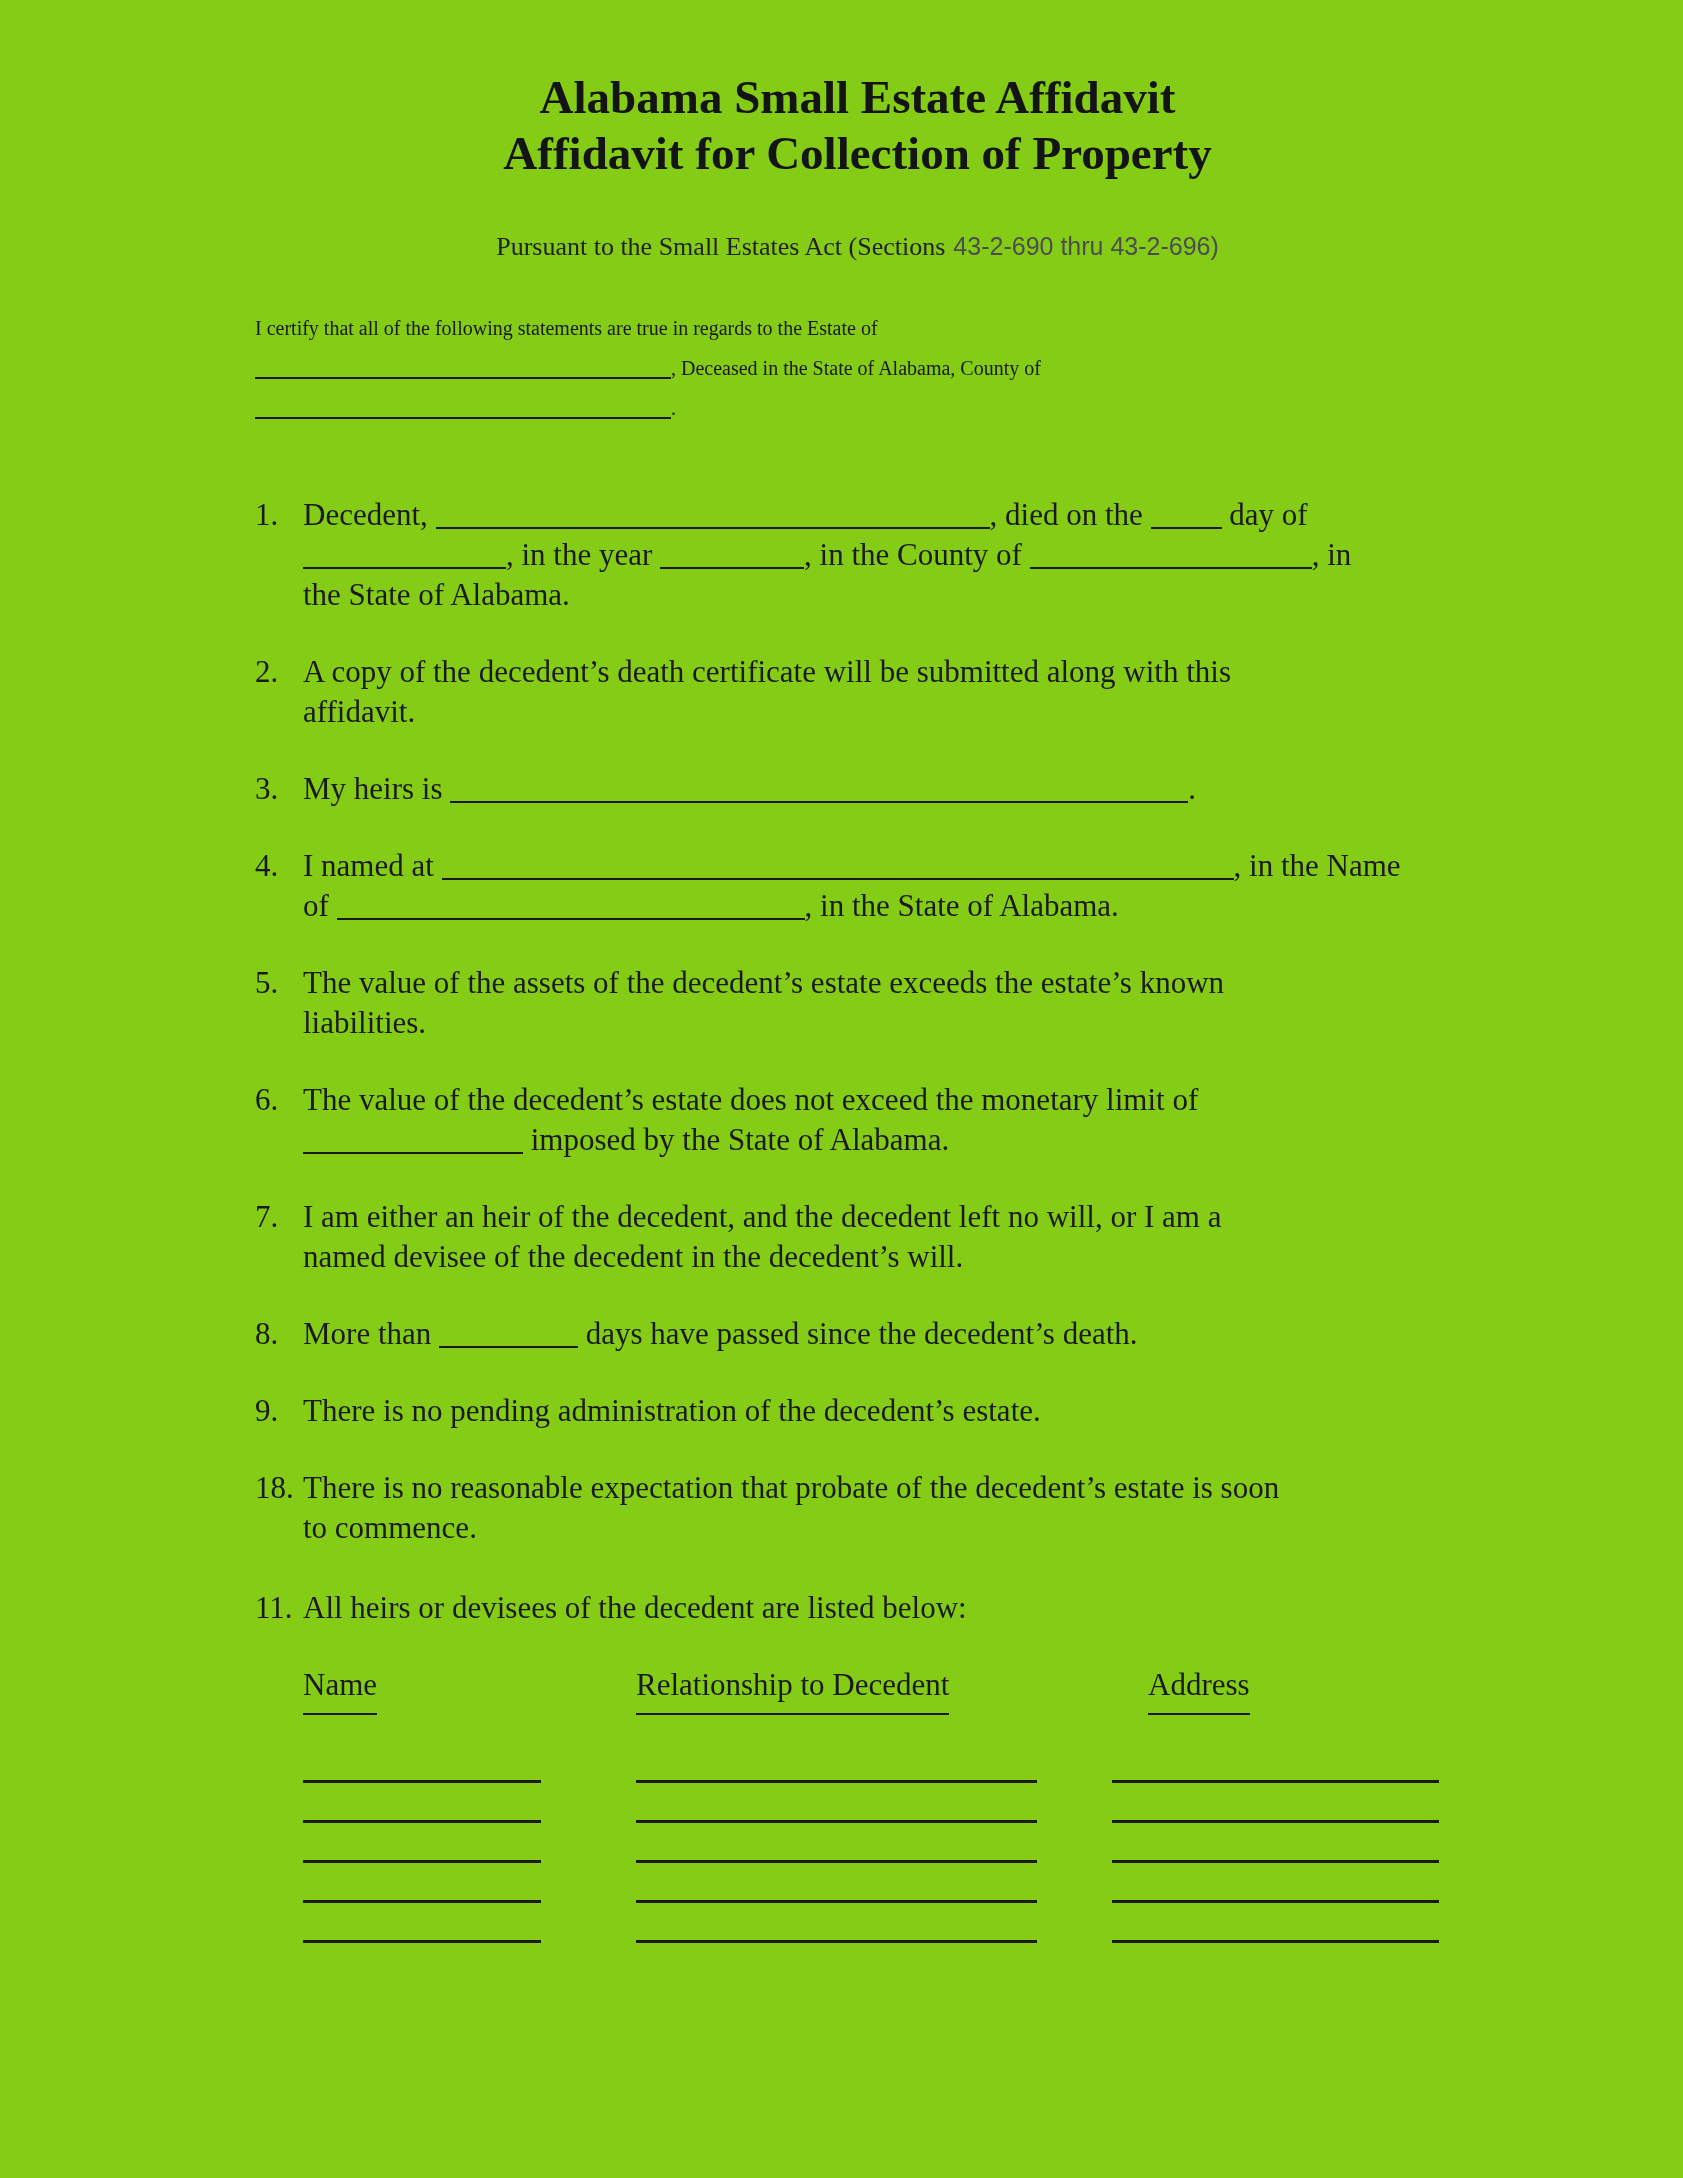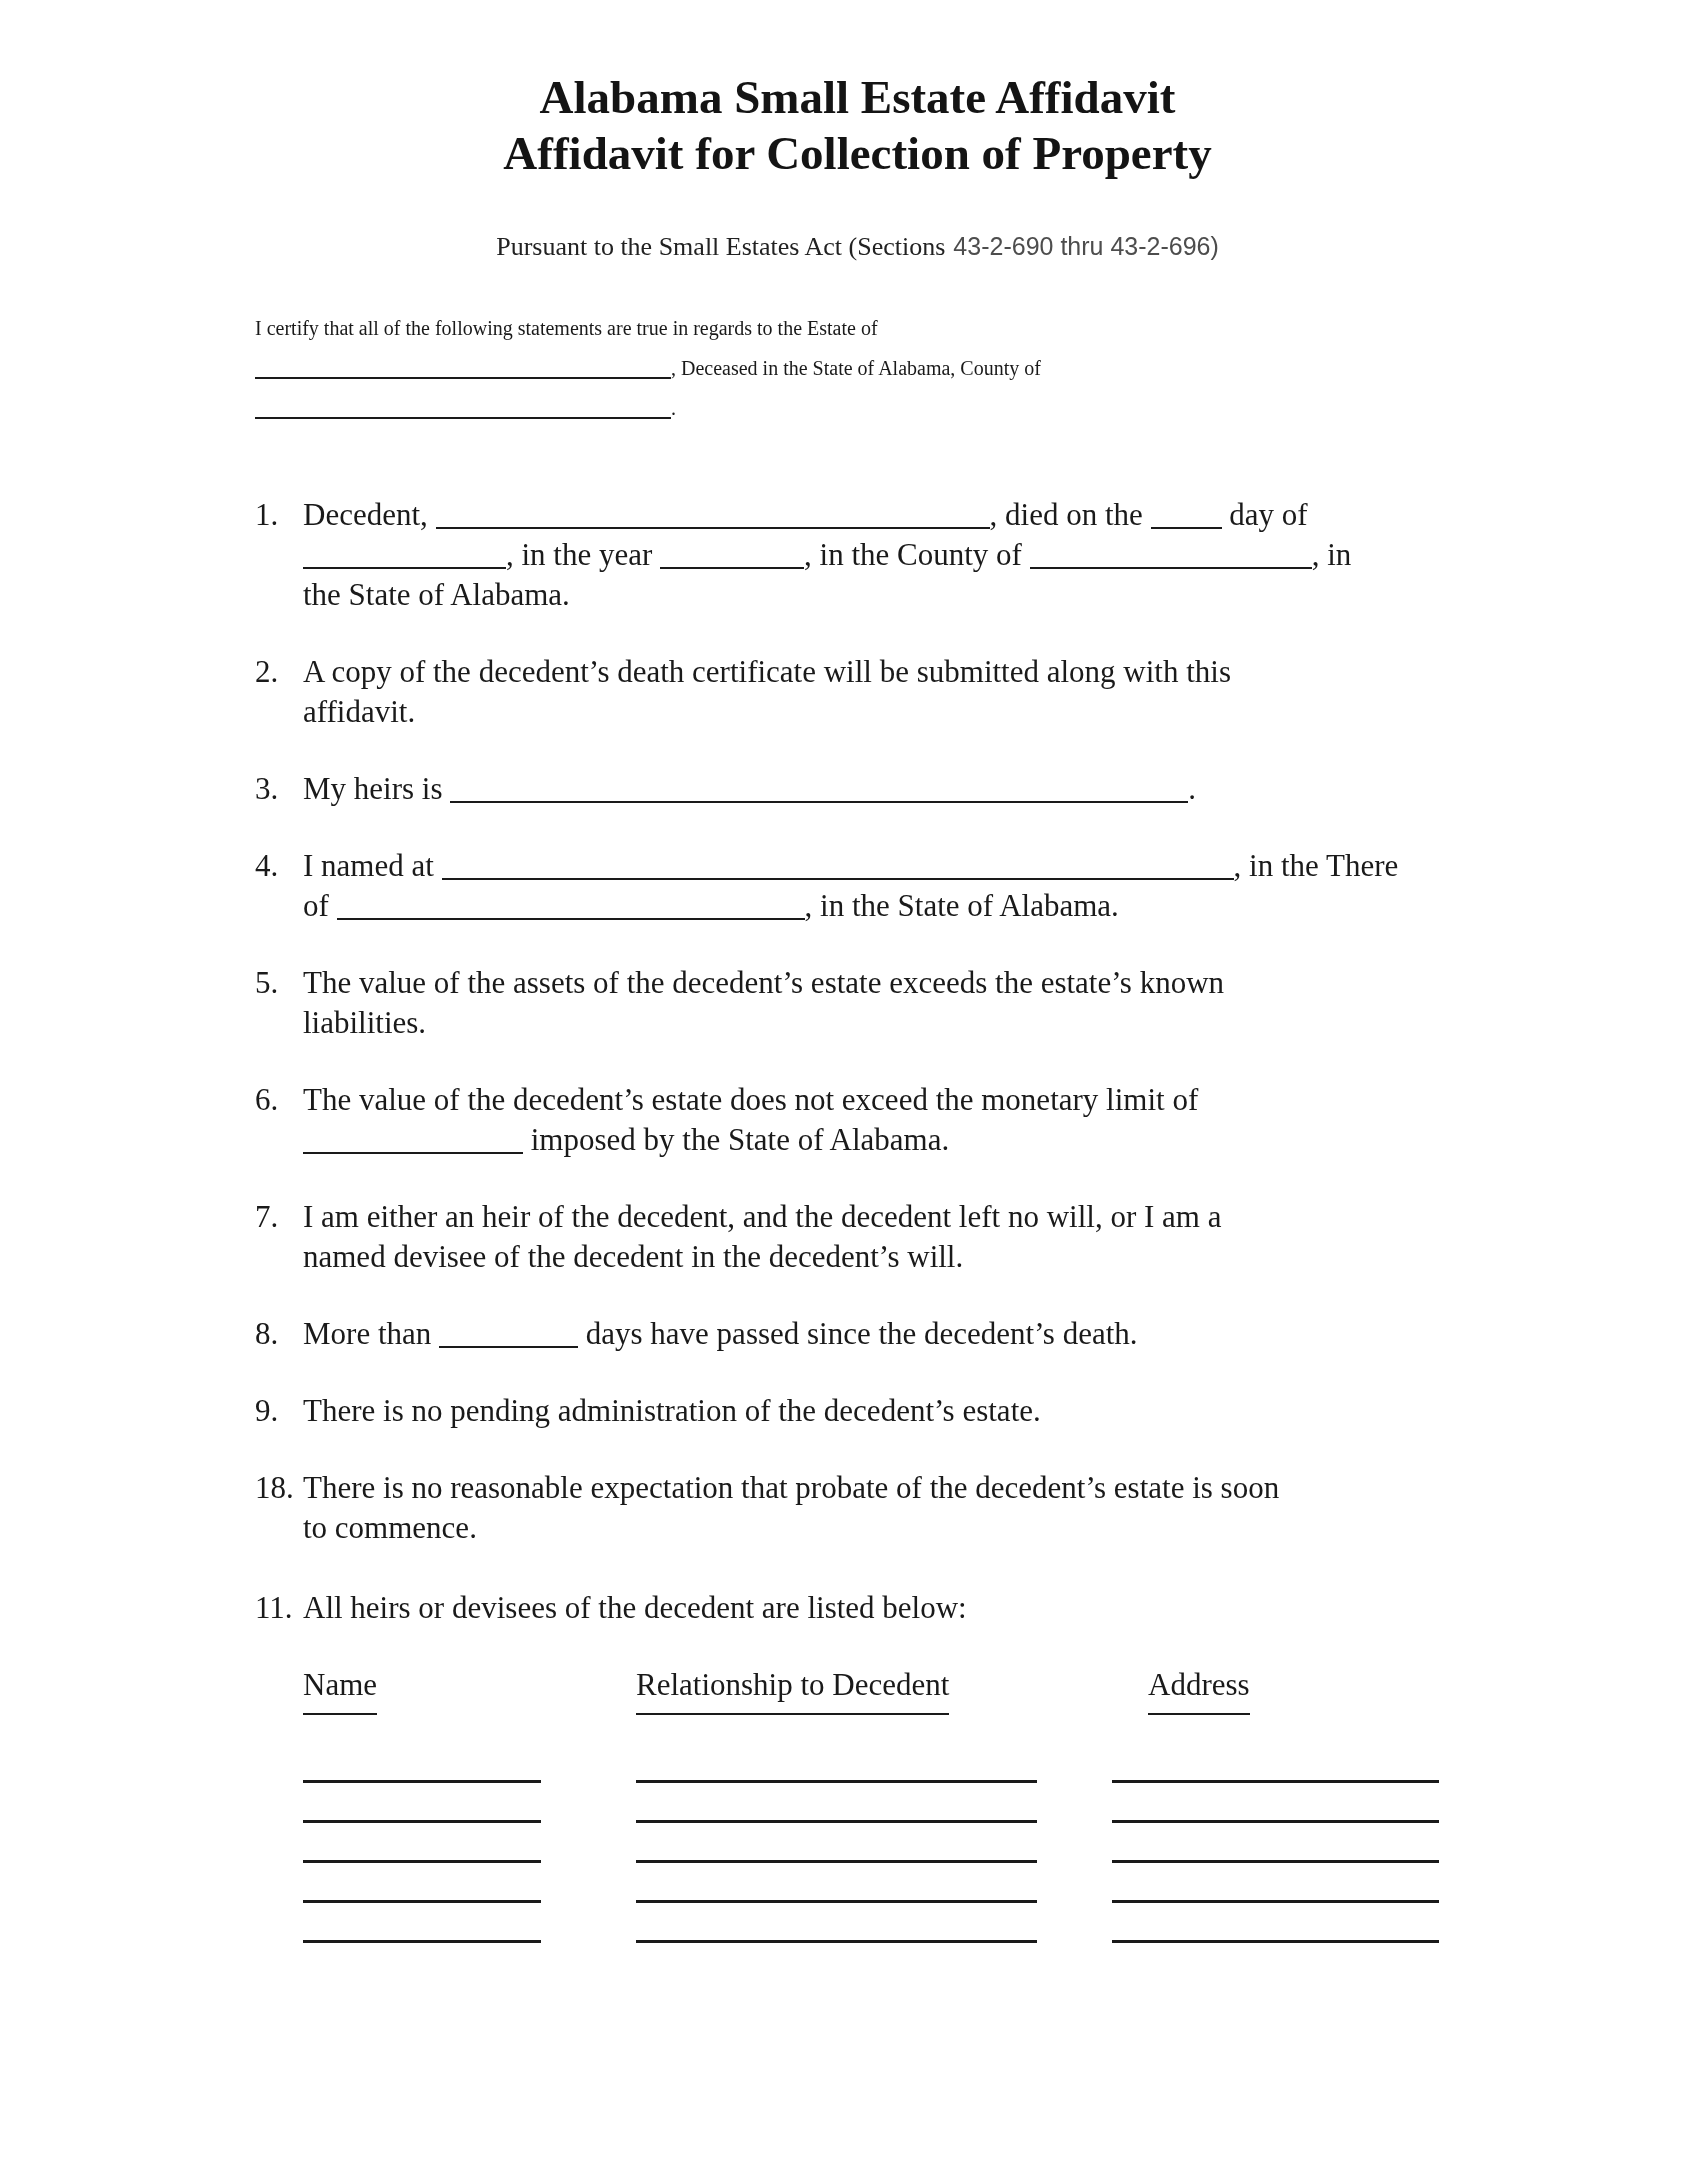--- a/index.html
+++ b/index.html
@@ -1,20 +1,20 @@
 <!DOCTYPE html>
 <html><head>
 <meta charset="utf-8">
 <style>
   html,body { margin:0; padding:0; background:#e8e8e8; }
   .page {
     position:relative;
     width:1683px; height:2178px;
     margin:0 auto;
-    background:#ffffff;
+    background:#84cc16;
     box-sizing:border-box;
     padding:69px 223px 0 255px;
     font-family:"Liberation Serif","DejaVu Serif",serif;
     color:#1a1a1a;
     overflow:hidden;
   }
   .title {
     margin:0;
     text-align:center;
     font-size:47px;
@@ -100,21 +100,21 @@
       <div class="item">
         <span class="num">2.</span>
         <div class="item-body"><span>A copy of the decedent’s death certificate will be submitted along with this</span><br><span>affidavit.</span></div>
       </div>
       <div class="item">
         <span class="num">3.</span>
         <div class="item-body"><span>My heirs is </span><span class="blank" style="width: 738px;"></span><span>.</span></div>
       </div>
       <div class="item">
         <span class="num">4.</span>
-        <div class="item-body"><span>I named at </span><span class="blank" style="width: 792px;"></span><span>, in the There</span><br><span>of </span><span class="blank" style="width: 468px;"></span><span>, in the State of Alabama.</span></div>
+        <div class="item-body"><span>I named at </span><span class="blank" style="width: 792px;"></span><span>, in the Name</span><br><span>of </span><span class="blank" style="width: 468px;"></span><span>, in the State of Alabama.</span></div>
       </div>
       <div class="item">
         <span class="num">5.</span>
         <div class="item-body"><span>The value of the assets of the decedent’s estate exceeds the estate’s known</span><br><span>liabilities.</span></div>
       </div>
       <div class="item">
         <span class="num">6.</span>
         <div class="item-body"><span>The value of the decedent’s estate does not exceed the monetary limit of</span><br><span class="blank" style="width: 220px;"></span><span> imposed by the State of Alabama.</span></div>
       </div>
       <div class="item">

